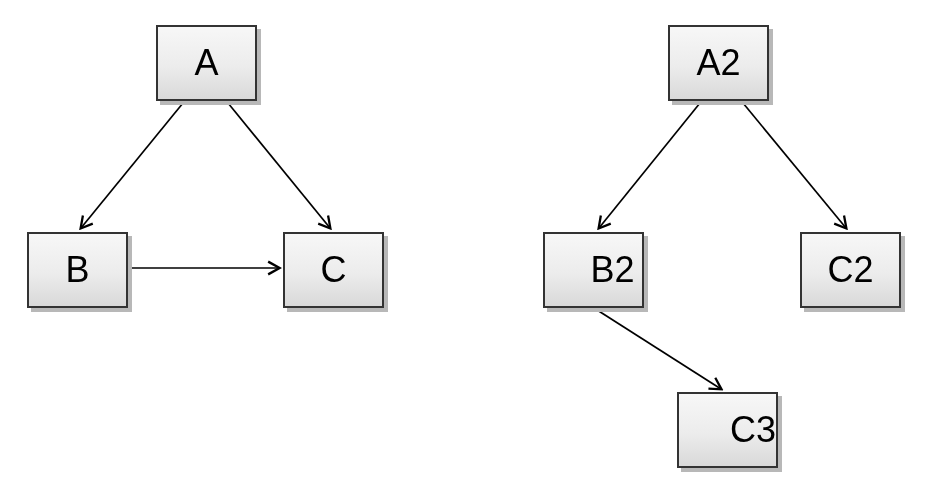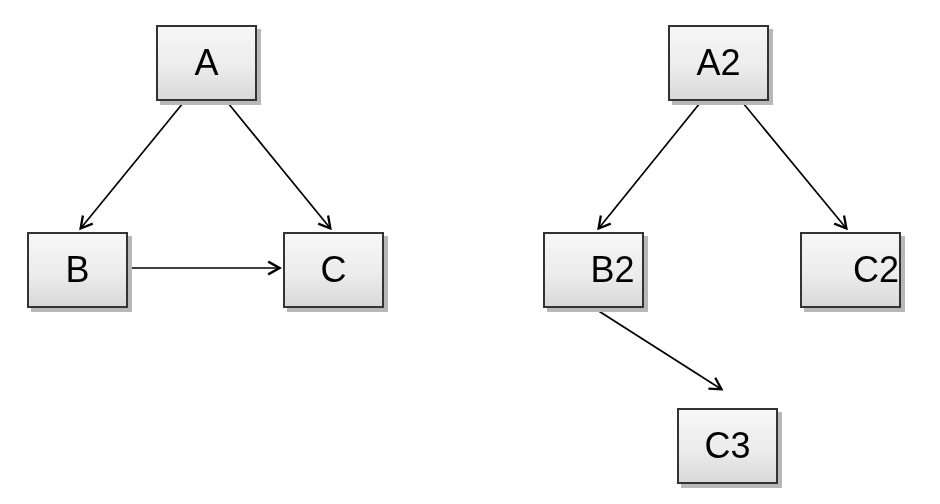--- a/index.html
+++ b/index.html
@@ -41,22 +41,22 @@
     color: #000000;
     line-height: 1;
     user-select: none;
   }
   
   .node-a  { left: 156px; top: 25px;  }
   .node-b  { left: 27px;  top: 232px; }
   .node-c  { left: 283px; top: 232px; }
   .node-a2 { left: 668px; top: 25px; justify-content: center;  }
   .node-b2 { left: 543px; top: 232px; padding-left: 38px; }
-  .node-c2 { left: 800px; top: 232px; justify-content: flex-end; }
-  .node-c3 { left: 677px; top: 408px; }
+  .node-c2 { left: 800px; top: 232px; }
+  .node-c3 { left: 677px; top: 392px; justify-content: flex-end; }
 </style>
 </head>
 <body>
 
 <div class="canvas">
 
   <svg class="edge-layer" width="940" height="504" viewBox="0 0 940 504" xmlns="http://www.w3.org/2000/svg">
     <defs>
       <marker id="arrowhead" viewBox="0 0 12 12" refX="10" refY="6" markerWidth="9" markerHeight="9" orient="auto-start-reverse">
         <path d="M1.5,1 L10.5,6 L1.5,11" fill="none" stroke="#000000" stroke-width="1.8"></path>

